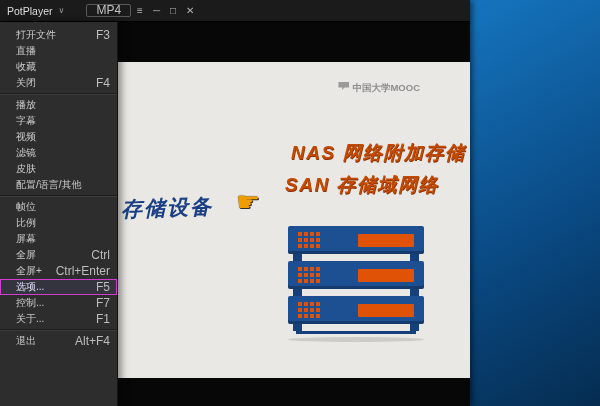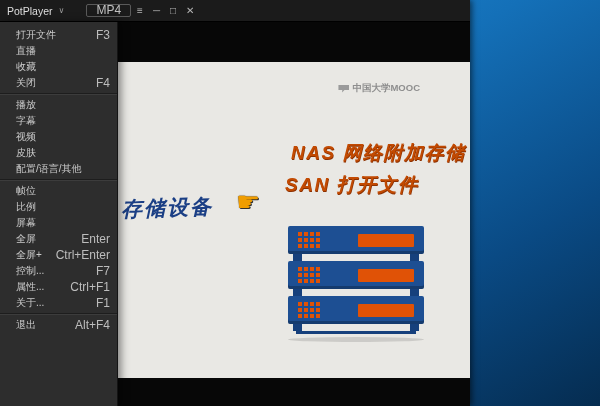--- a/index.html
+++ b/index.html
@@ -23,21 +23,21 @@
   .chev{color:#9a9a9a;font-size:8px;}
   .badge{border:1px solid #5a5a5a;color:#c0c0c0;font-size:12px;line-height:11px;
          padding:0 9px;border-radius:2px;margin-left:16px;}
   .fname{color:#9f9f9f;font-size:9px;flex:1;white-space:nowrap;overflow:hidden;text-overflow:ellipsis;}
   .wicons{display:flex;gap:10px;color:#b5b5b5;font-size:10px;}
 
   
   .video-area{position:absolute;left:0;top:22px;right:0;bottom:0;background:#070707;}
   .video-frame{position:absolute;left:0;top:40px;right:0;height:316px;background:#e9e8e4;}
 
-  .mooc{position:absolute;top:20px;right:50px;display:flex;align-items:center;gap:3px;
+  .mooc{position:absolute;top:20px;right:50px;display:flex;align-items:flex-start;gap:3px;
         color:#8e8e8e;font-size:9.5px;font-weight:bold;}
   .mooc-ic{width:11px;height:8px;background:#9a9a9a;
            clip-path:polygon(0 0,100% 0,100% 68%,55% 68%,33% 100%,35% 68%,0 68%);}
 
   .cap{position:absolute;color:#c24a02;font-weight:bold;font-style:italic;
        font-size:19px;letter-spacing:1.5px;text-shadow:.6px .6px 0 #8c3000;}
   .cap1{left:291px;top:78px;}
   .cap2{left:285px;top:110px;}
 
   .devlabel{position:absolute;left:121px;top:132px;color:#1b3f85;font-weight:bold;
@@ -91,21 +91,21 @@
 
   <div class="video-area">
     <div class="video-frame">
 
       <div class="mooc">
         <span class="mooc-ic"></span>
         <span>中国大学MOOC</span>
       </div>
 
       <div class="cap cap1">NAS 网络附加存储</div>
-      <div class="cap cap2">SAN 打开文件</div>
+      <div class="cap cap2">SAN 存储域网络</div>
 
       <div class="devlabel">存储设备</div>
       <div class="hand">☛</div>
 
       <div class="server-stack">
         <div class="server-unit">
           <div class="vents">
               <i></i>
               <i></i>
               <i></i>
@@ -186,20 +186,24 @@
       </div>
       <div class="menu-item">
         <span>字幕</span>
         <span class="sc"></span>
       </div>
       <div class="menu-item">
         <span>视频</span>
         <span class="sc"></span>
       </div>
       <div class="menu-item">
+        <span>滤镜</span>
+        <span class="sc"></span>
+      </div>
+      <div class="menu-item">
         <span>皮肤</span>
         <span class="sc"></span>
       </div>
       <div class="menu-item">
         <span>配置/语言/其他</span>
         <span class="sc"></span>
       </div>
       <div class="menu-sep"></div>
       <div class="menu-item">
         <span>帧位</span>
@@ -208,35 +212,35 @@
       <div class="menu-item">
         <span>比例</span>
         <span class="sc"></span>
       </div>
       <div class="menu-item">
         <span>屏幕</span>
         <span class="sc"></span>
       </div>
       <div class="menu-item">
         <span>全屏</span>
-        <span class="sc">Enter</span>
+        <span class="sc">Ctrl</span>
       </div>
       <div class="menu-item">
         <span>全屏+</span>
         <span class="sc">Ctrl+Enter</span>
       </div>
+      <div class="menu-item hl">
+        <span>选项...</span>
+        <span class="sc">F5</span>
+      </div>
       <div class="menu-item">
         <span>控制...</span>
         <span class="sc">F7</span>
       </div>
       <div class="menu-item">
-        <span>属性...</span>
-        <span class="sc">Ctrl+F1</span>
-      </div>
-      <div class="menu-item">
         <span>关于...</span>
         <span class="sc">F1</span>
       </div>
       <div class="menu-sep"></div>
       <div class="menu-item">
         <span>退出</span>
         <span class="sc">Alt+F4</span>
       </div>
     </div>
 

